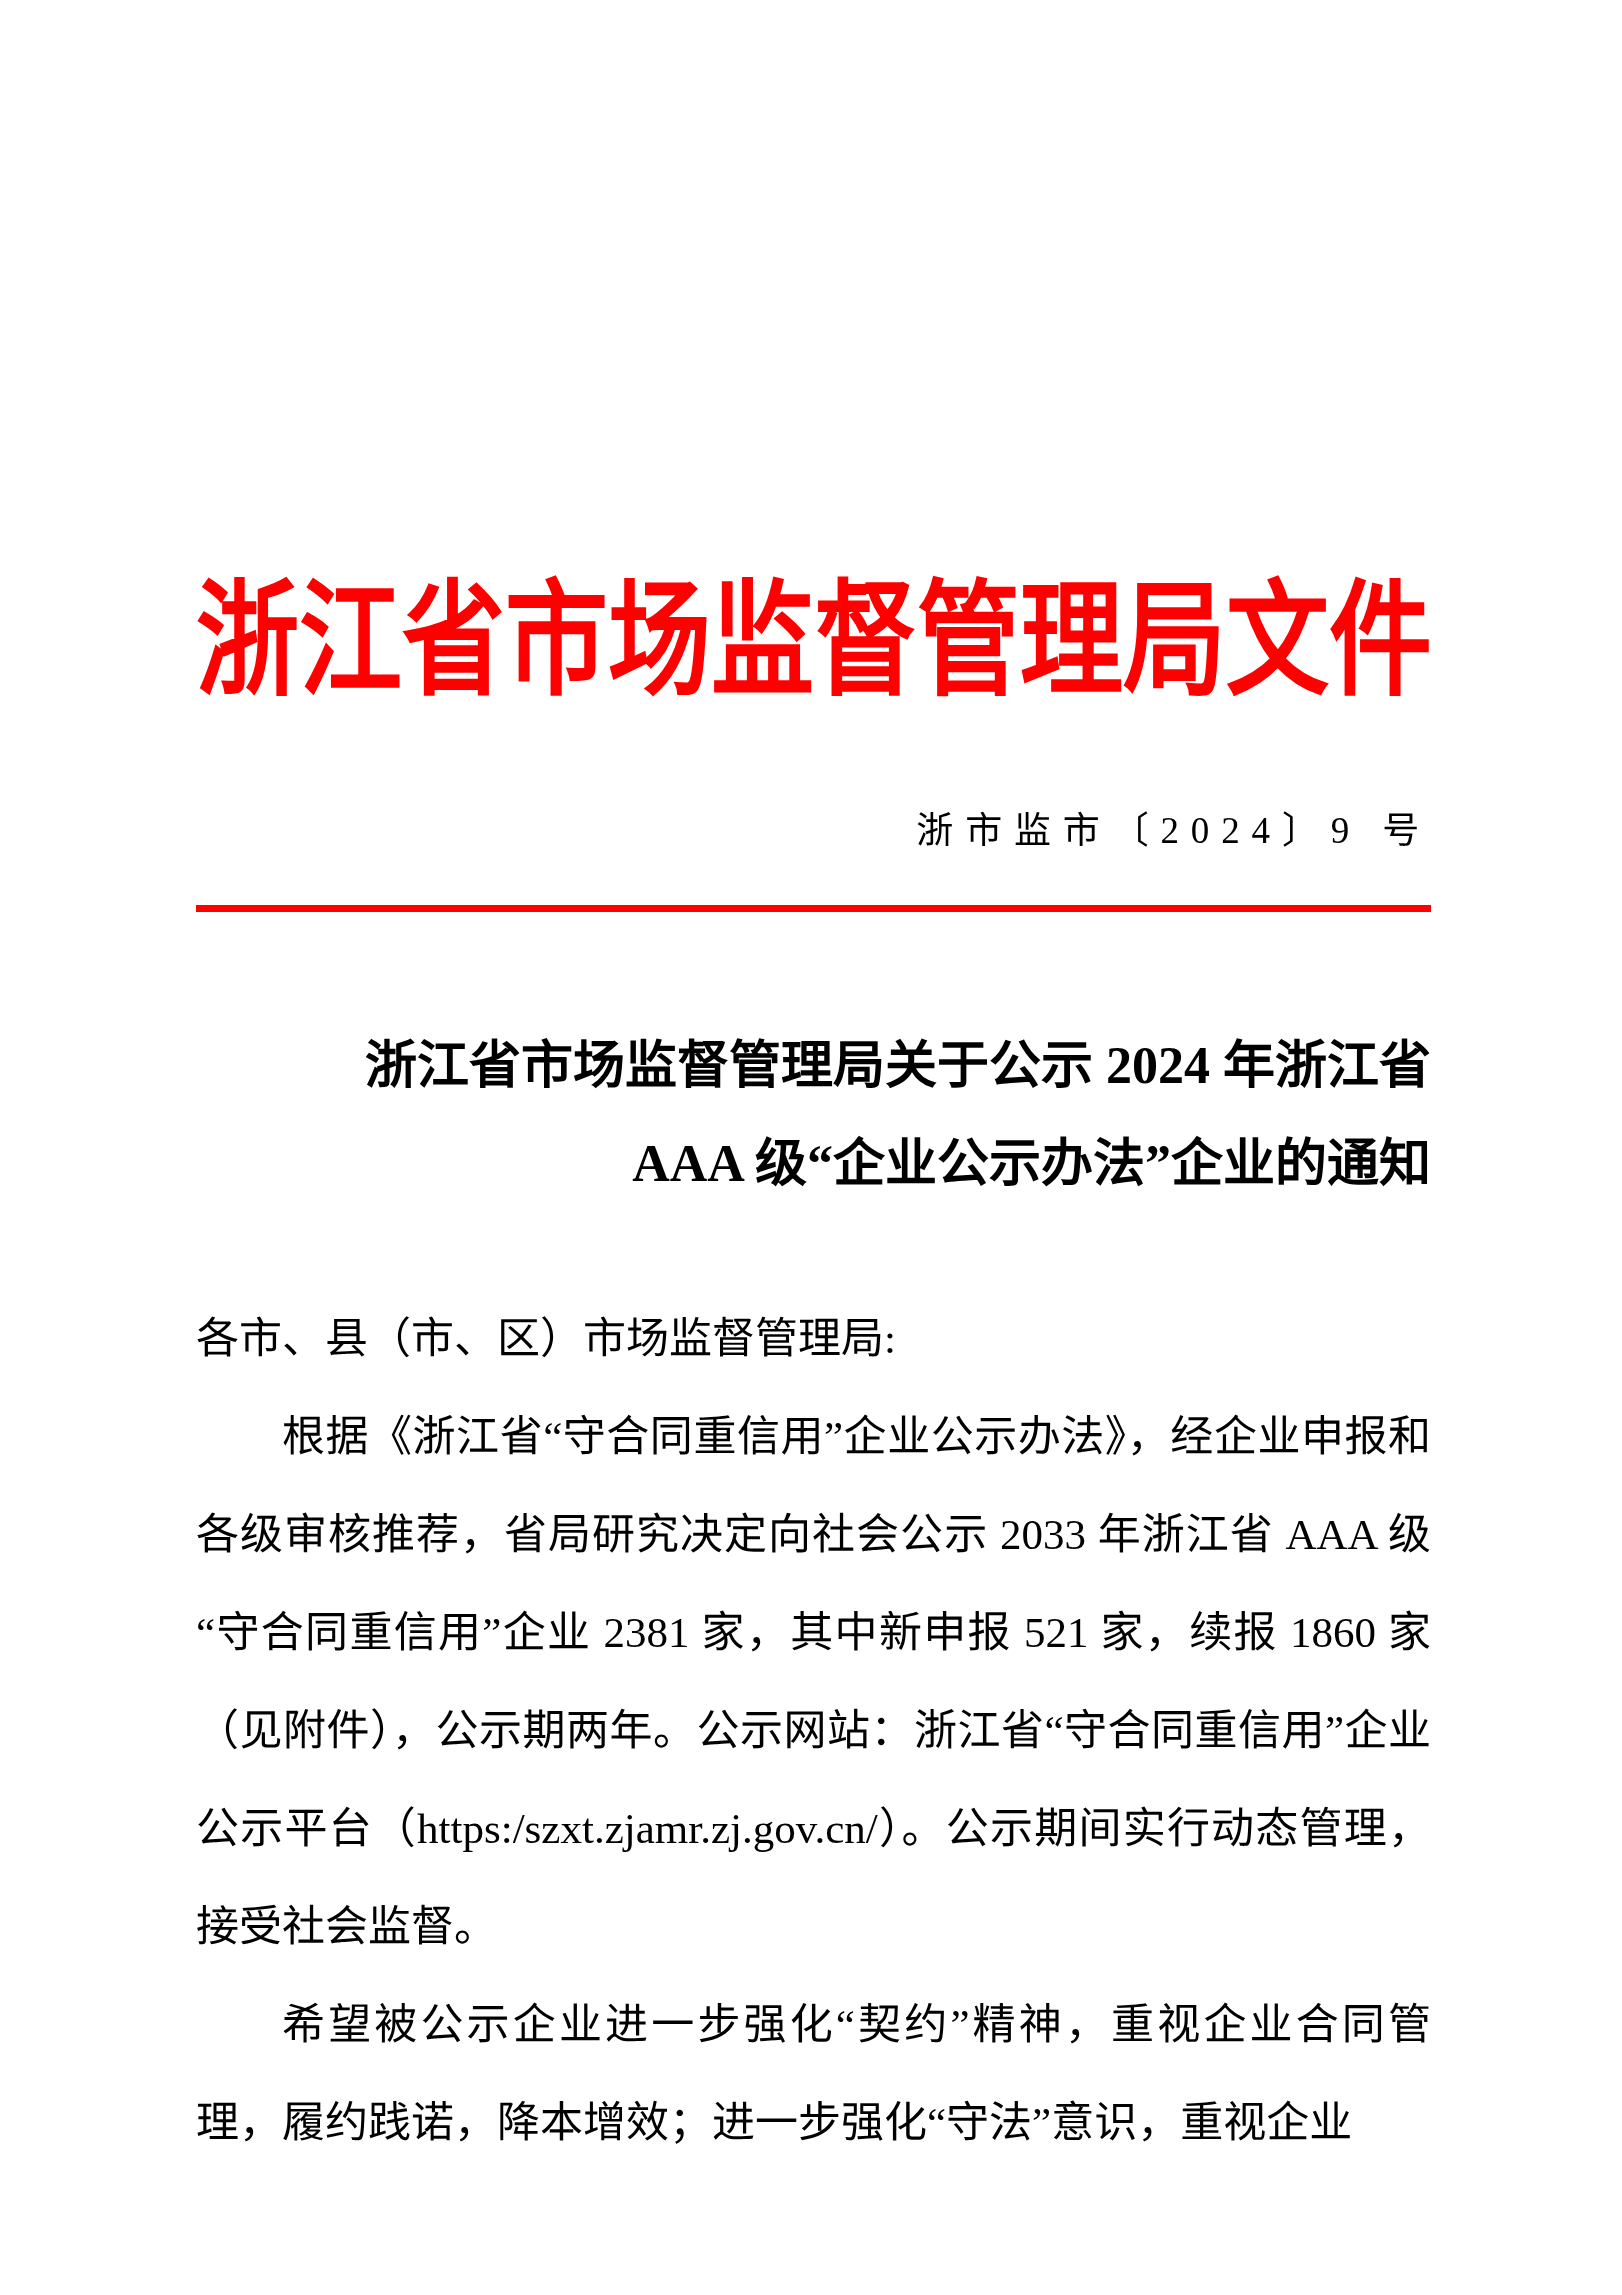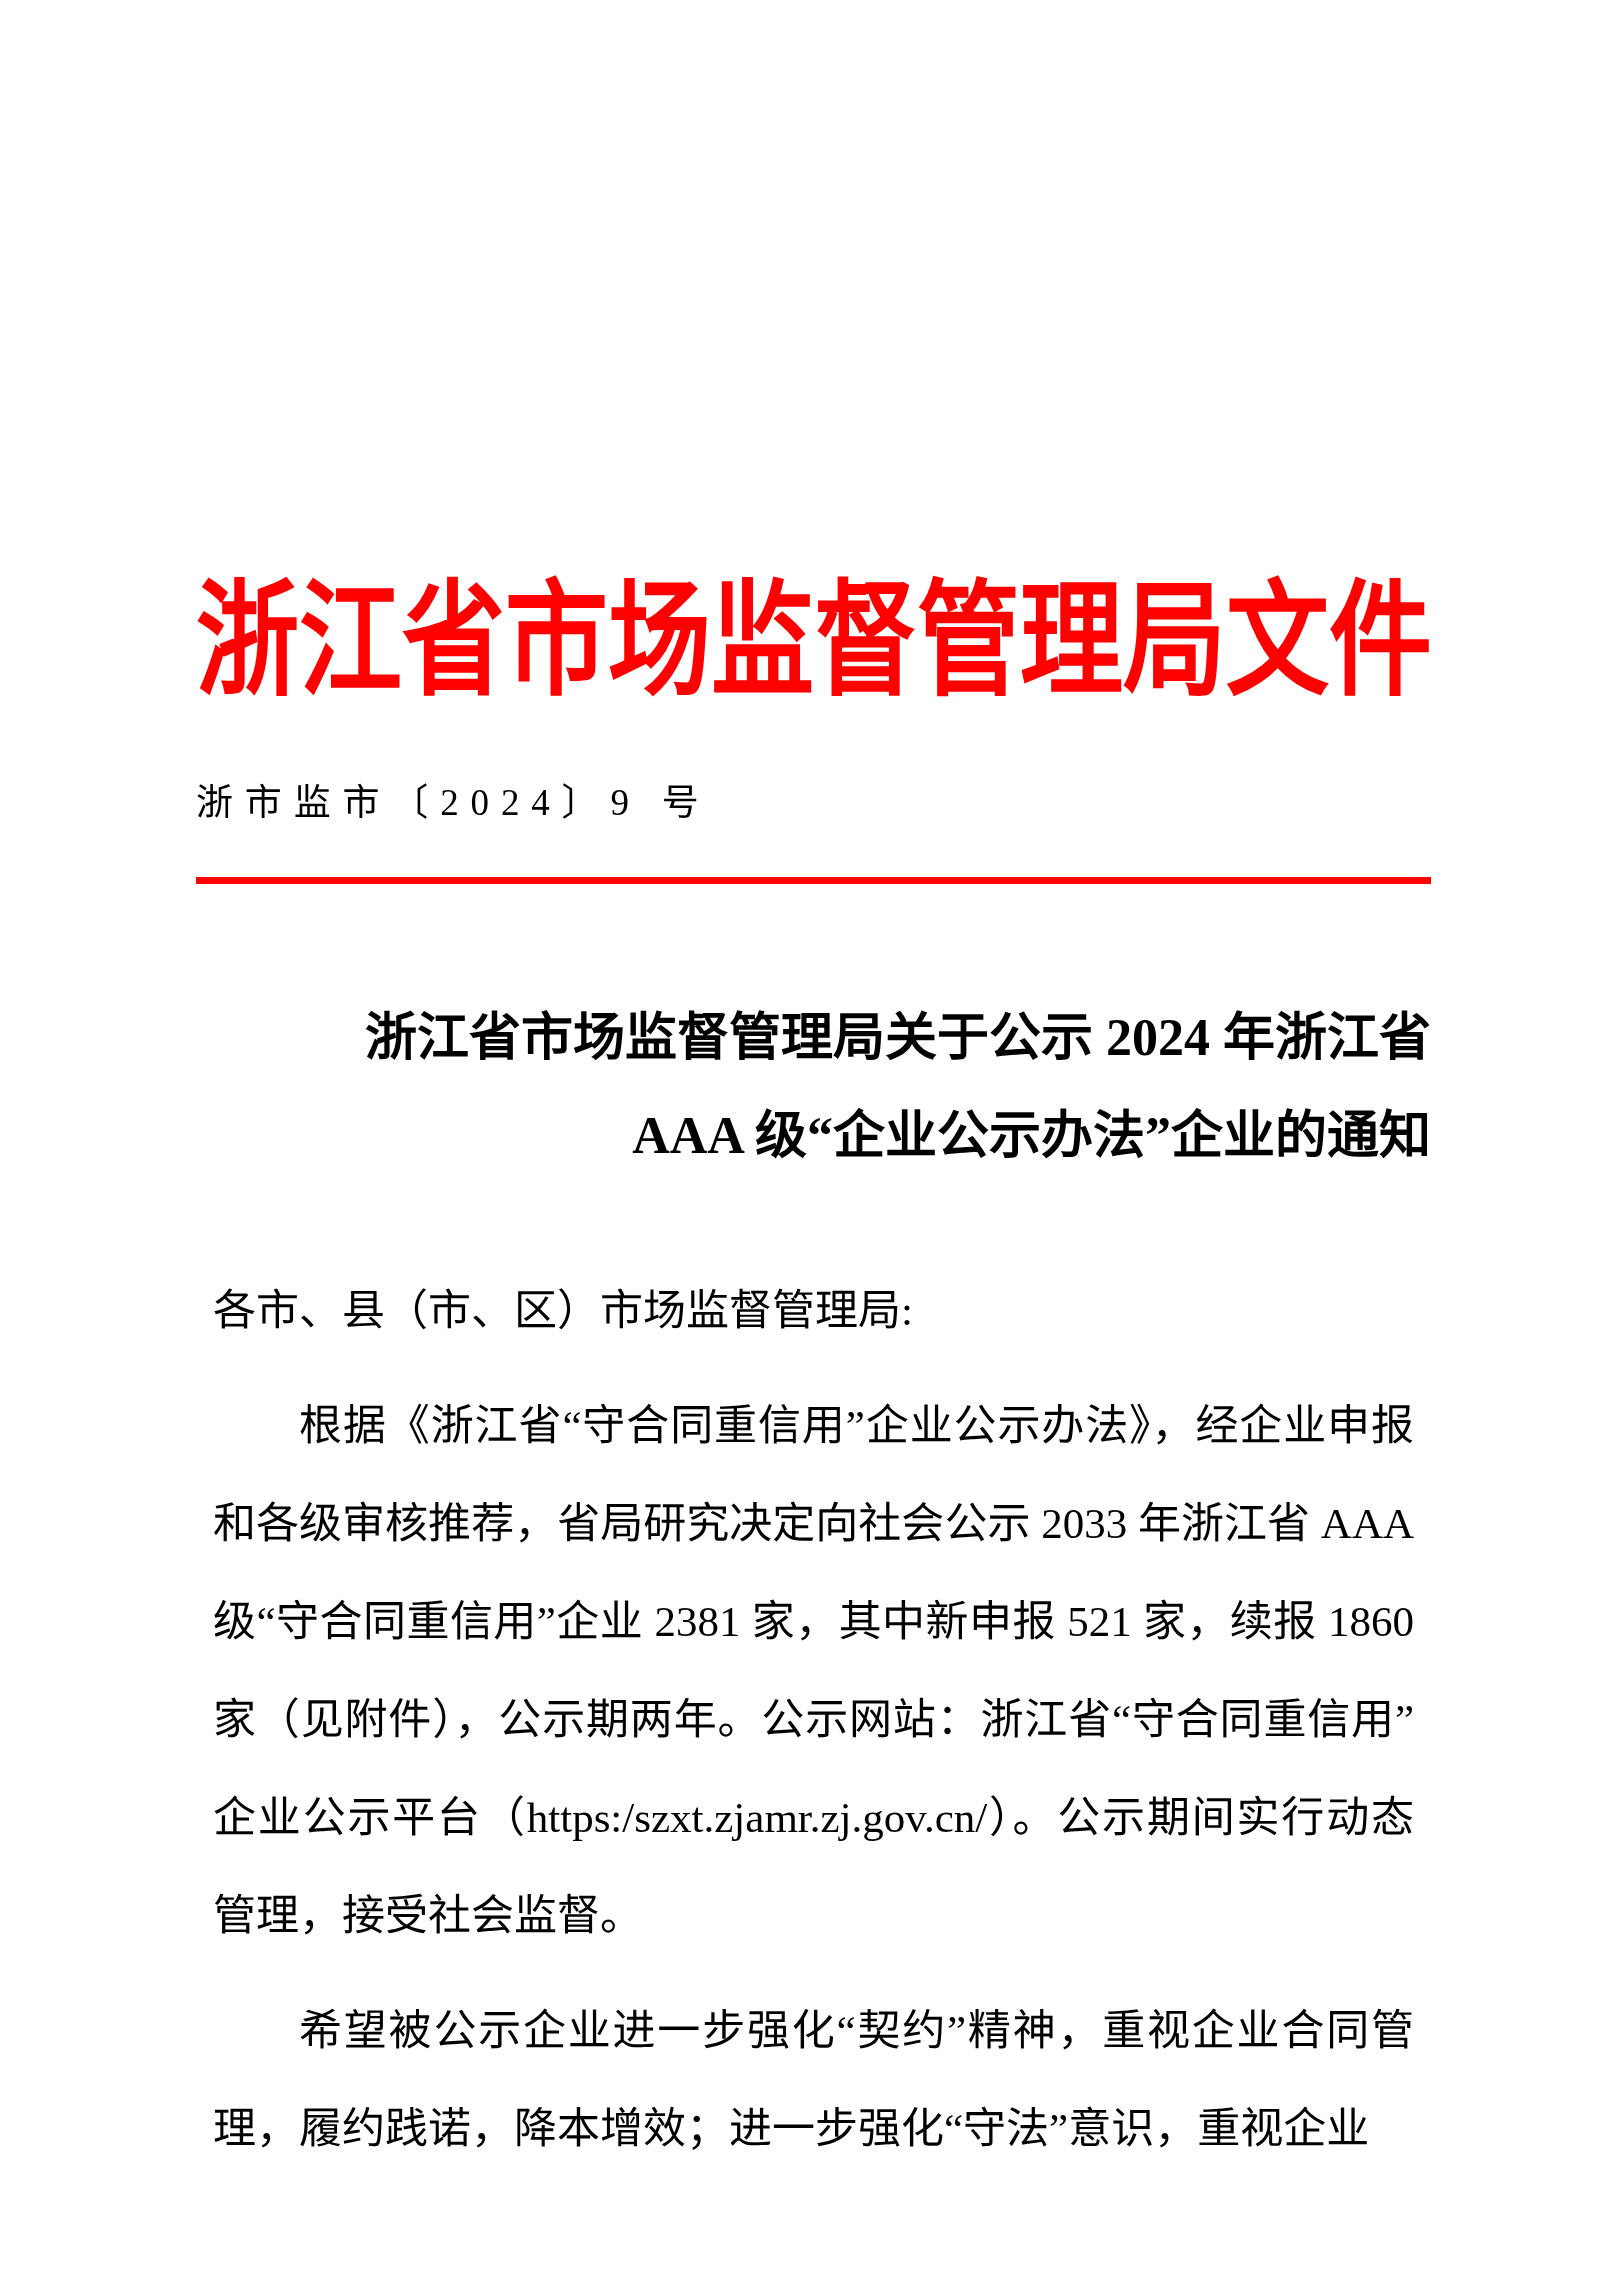--- a/index.html
+++ b/index.html
@@ -25,24 +25,24 @@
     font-weight: bold;
     color: #fe0000;
     text-align: center;
     white-space: nowrap;
     transform: scaleY(1.22);
     transform-origin: center center;
     letter-spacing: 0px;
   }
   
   .doc-number {
-    margin-top: 64px;
+    margin-top: 92px;
     font-size: 37px;
     line-height: 47px;
-    text-align: left;
+    text-align: right;
     letter-spacing: 0.32em;
     color: #000000;
   }
   
   .masthead-divider {
     margin-top: 51px;
     height: 7.2px;
     width: 100%;
     background: #fe0000;
   }
@@ -57,21 +57,21 @@
   }
   
   .body-text {
     margin-top: 77px;
     font-size: 43px;
     line-height: 98px;
     text-align: justify;
     text-justify: inter-ideograph;
     color: #000000;
   }
-  .body-text p { margin: 17px; }
+  .body-text p { margin: 0; }
   .body-text p.indent { text-indent: 2em; }
 </style>
 </head>
 <body>
 
 <div class="page">
 
   <div class="agency-masthead">浙江省市场监督管理局文件</div>
 
   <div class="doc-number">浙市监市〔2024〕9 号</div>

